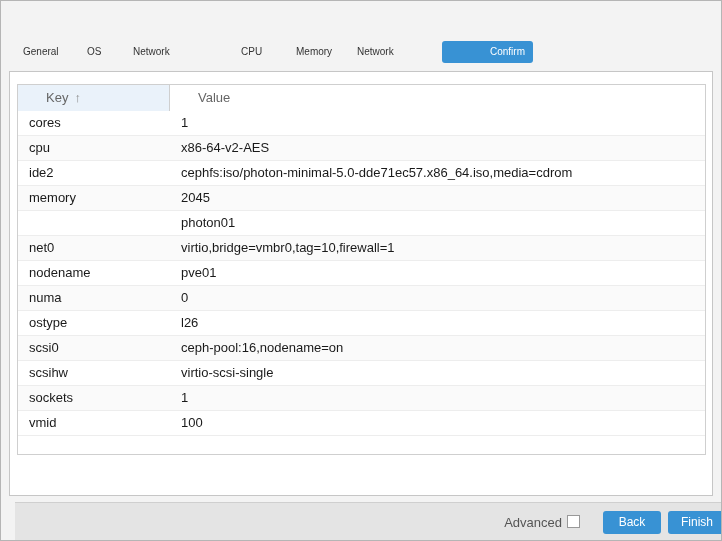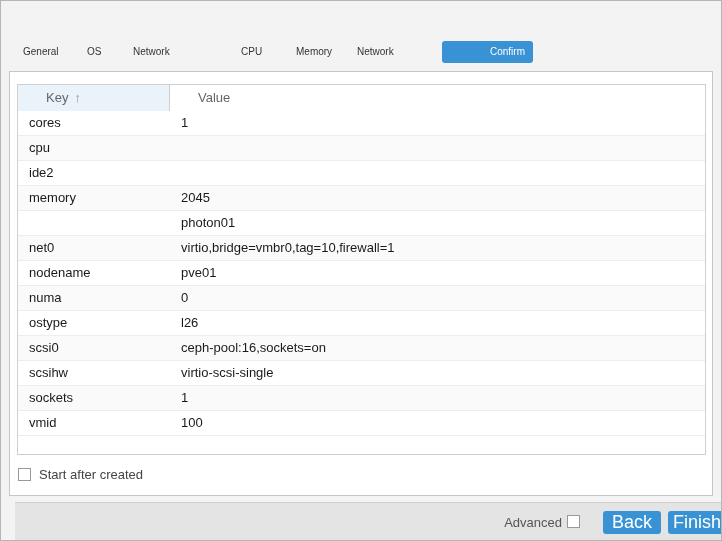--- a/index.html
+++ b/index.html
@@ -224,21 +224,21 @@
     border: 1px solid #999999;
     background: #ffffff;
     cursor: pointer;
   }
   .btn {
     position: absolute;
     top: 8px;
     height: 23px;
     line-height: 23px;
     text-align: center;
-    font-size: 18px;
+    font-size: 12px;
     color: #ffffff;
     background: #3892d4;
     border-radius: 3px;
     cursor: pointer;
     box-sizing: border-box;
   }
   .btn.back   { right: 74px; width: 58px; }
   .btn.finish { right: 9px;  width: 58px; }
 </style>
 </head>
@@ -269,23 +269,25 @@
           <span>Value</span>
         </div>
       </div>
       <div class="grid-body">
           <div class="row">
             <div class="cell k">cores</div>
             <div class="cell v">1</div>
           </div>
           <div class="row odd">
             <div class="cell k">cpu</div>
+            <div class="cell v">x86-64-v2-AES</div>
           </div>
           <div class="row">
             <div class="cell k">ide2</div>
+            <div class="cell v">cephfs:iso/photon-minimal-5.0-dde71ec57.x86_64.iso,media=cdrom</div>
           </div>
           <div class="row odd">
             <div class="cell k">memory</div>
             <div class="cell v">2045</div>
           </div>
           <div class="row">
             <div class="cell v">photon01</div>
           </div>
           <div class="row odd">
             <div class="cell k">net0</div>
@@ -298,42 +300,38 @@
           <div class="row odd">
             <div class="cell k">numa</div>
             <div class="cell v">0</div>
           </div>
           <div class="row">
             <div class="cell k">ostype</div>
             <div class="cell v">l26</div>
           </div>
           <div class="row odd">
             <div class="cell k">scsi0</div>
-            <div class="cell v">ceph-pool:16,sockets=on</div>
+            <div class="cell v">ceph-pool:16,nodename=on</div>
           </div>
           <div class="row">
             <div class="cell k">scsihw</div>
             <div class="cell v">virtio-scsi-single</div>
           </div>
           <div class="row odd">
             <div class="cell k">sockets</div>
             <div class="cell v">1</div>
           </div>
           <div class="row">
             <div class="cell k">vmid</div>
             <div class="cell v">100</div>
           </div>
           <div class="grid-filler" style="height: 18px;"></div>
         </div>
     </div>
 
-    <div class="start-row">
-      <span class="cb"></span>
-      <span class="start-label">Start after created</span>
-    </div>
 
   </div>
 
   <div class="footer">
     <div class="adv-label">Advanced</div>
     <div class="adv-cb"></div>
     <div class="btn back">Back</div>
     <div class="btn finish">Finish</div>
   </div>
 

